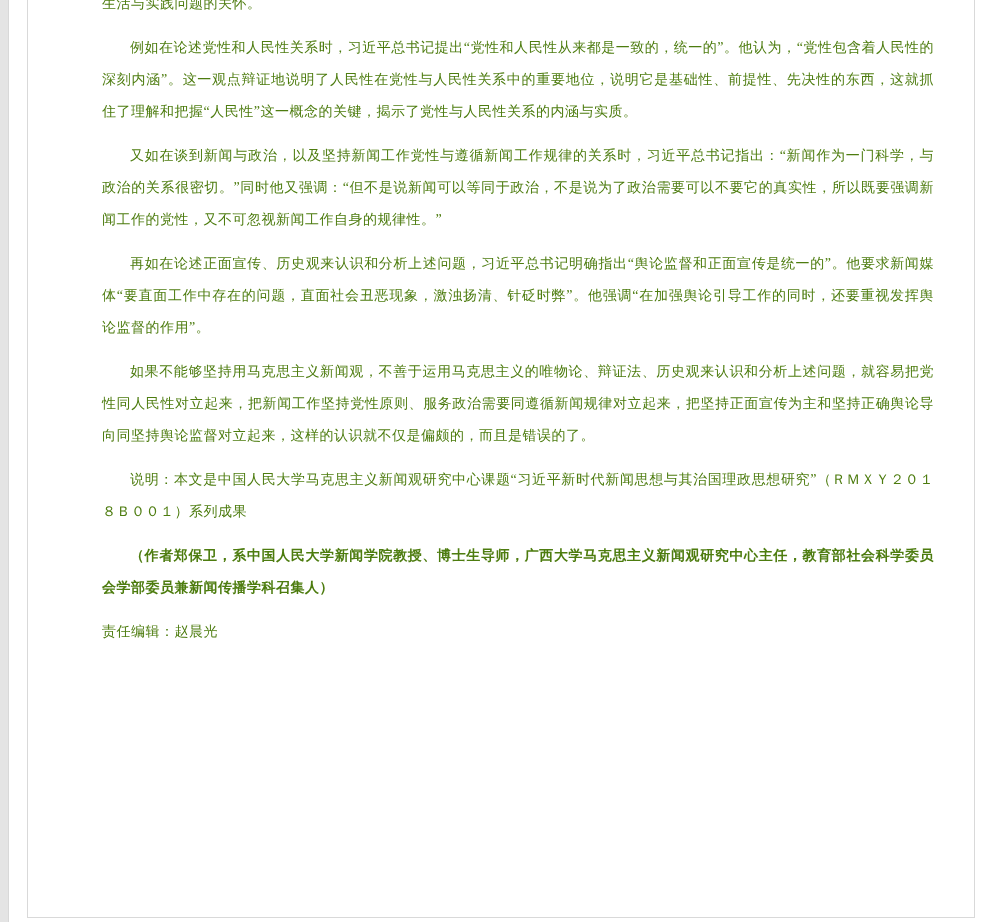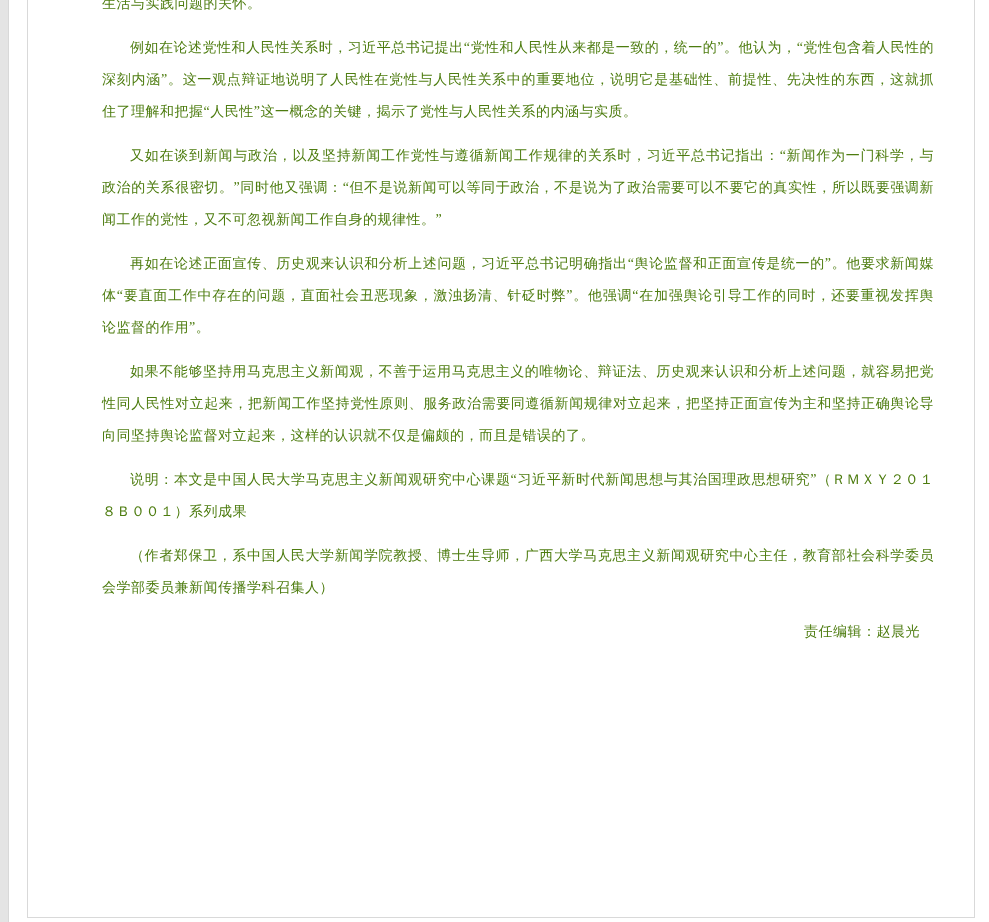--- a/index.html
+++ b/index.html
@@ -45,24 +45,23 @@
     line-height: 32px;
     letter-spacing: 0.5px;
     color: #4d7c0f;
     text-align: justify;
     text-indent: 2em;
   }
   .article p.cut {
     text-indent: 0;
   }
   .article p.bold {
-    font-weight: normal;
+    font-weight: bold;
   }
   .article p.right {
-    text-align: right;
     text-indent: 0;
     padding-right: 14px;
   }
 </style>
 </head>
 <body>
 
 <div class="left-strip"></div>
 
 <div class="content-frame"></div>

